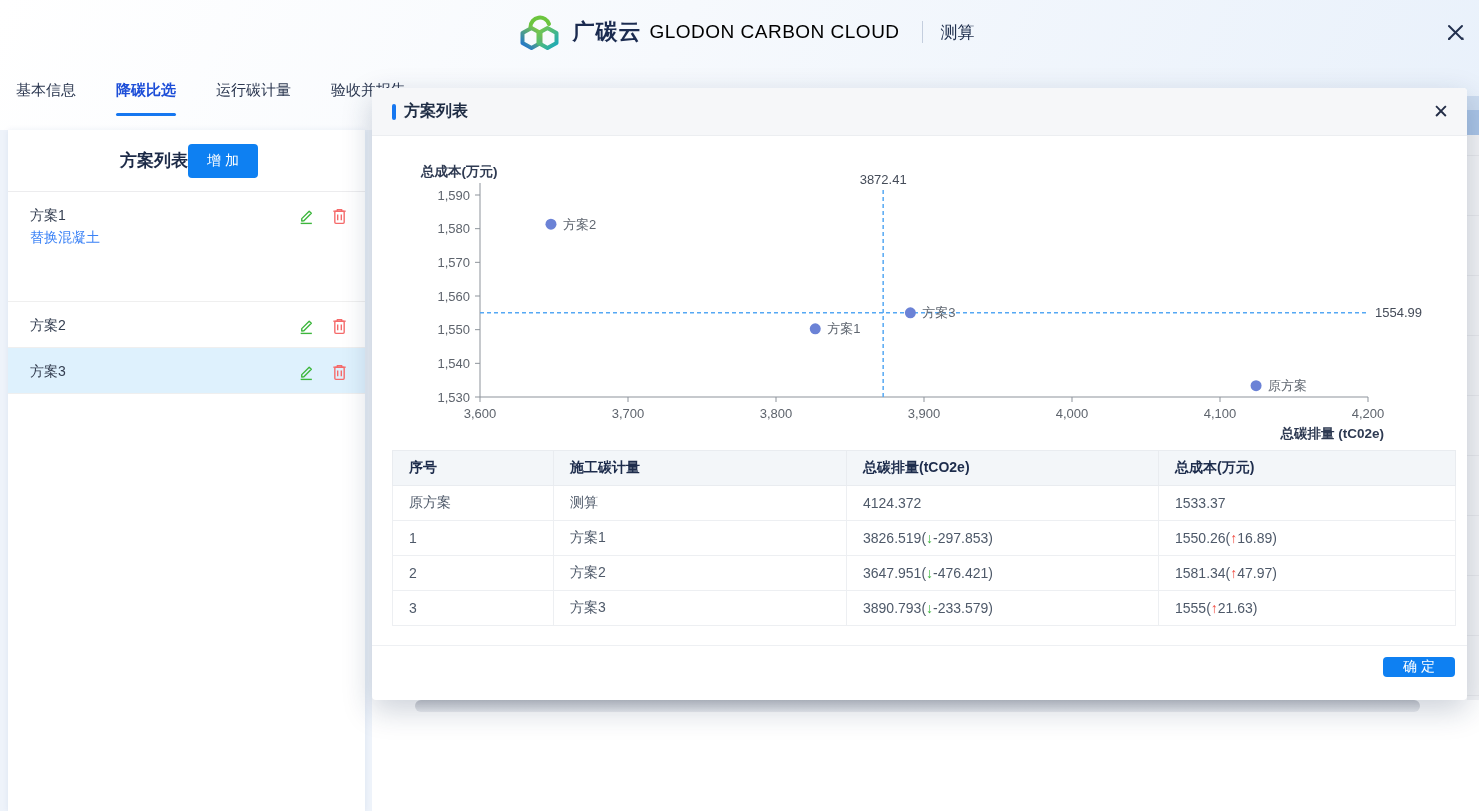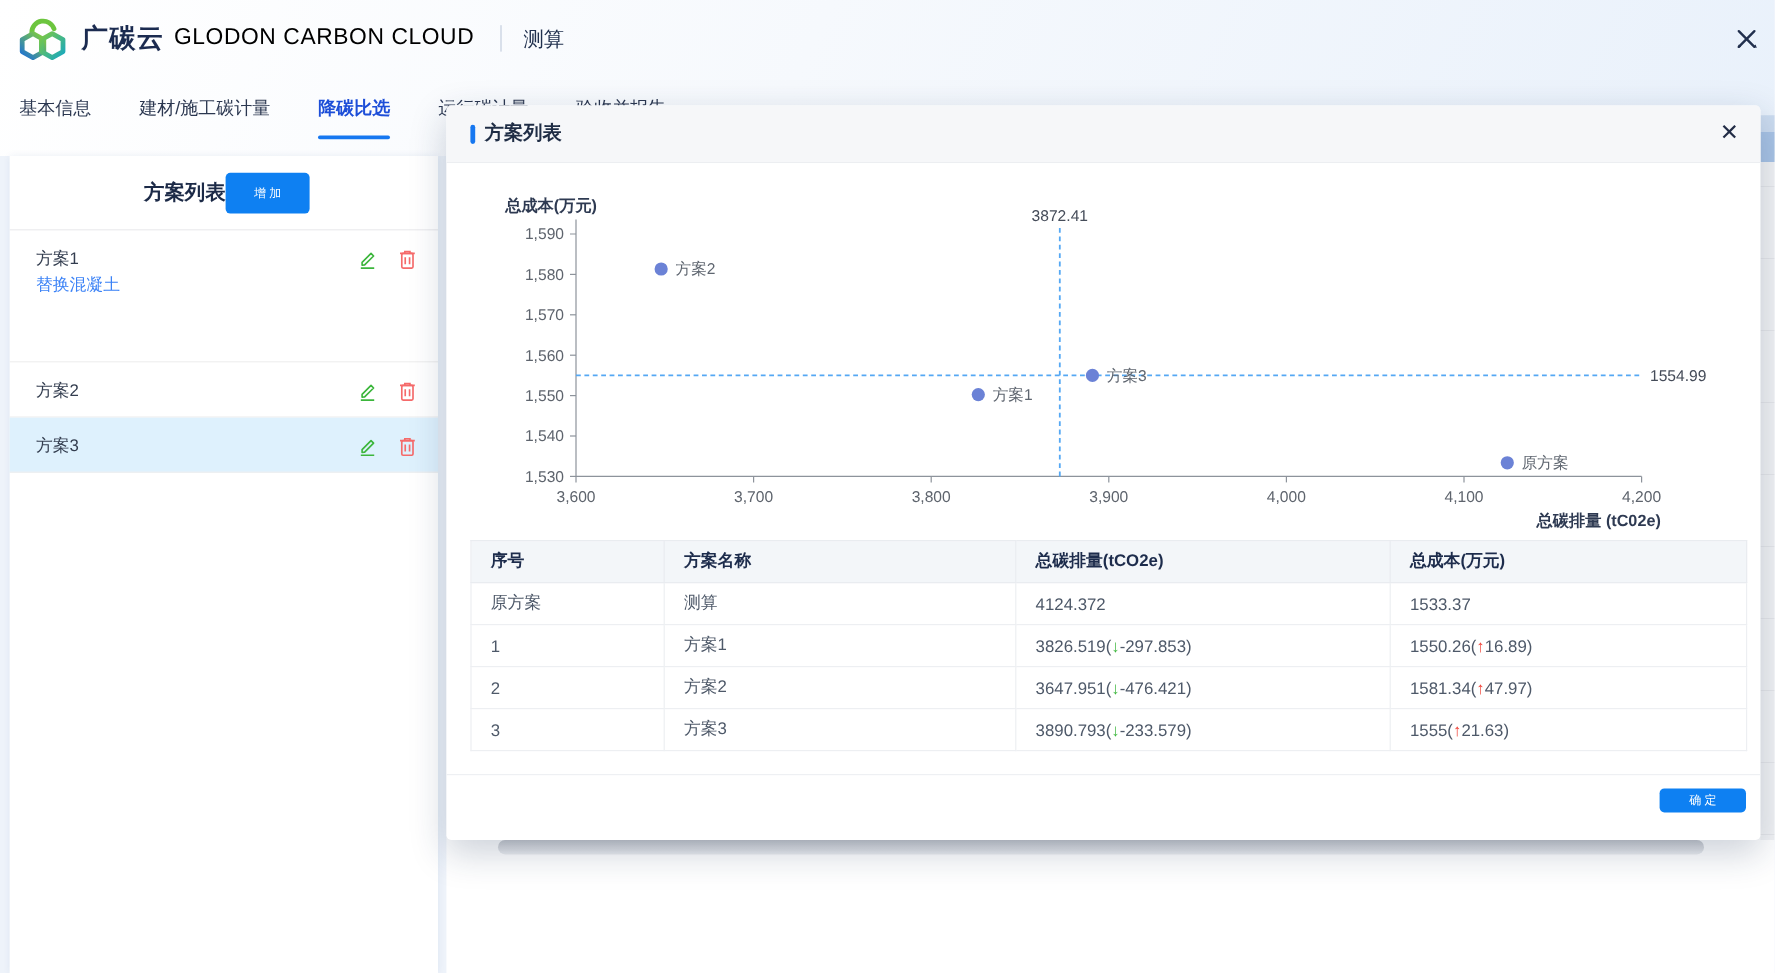--- a/index.html
+++ b/index.html
@@ -3,42 +3,42 @@
 <meta charset="utf-8">
 <style>
   * { margin:0; padding:0; box-sizing:border-box; }
   html,body { width:1479px; height:811px; overflow:hidden; }
   body { font-family:"Liberation Sans","DejaVu Sans",sans-serif; color:#33405c; }
   .screen { position:relative; width:1479px; height:811px; background:#eef3fa; overflow:hidden; }
 
   
   .top-block { position:absolute; left:0; top:0; width:1479px; height:130px;
     background:linear-gradient(115deg,#ffffff 0%,#f6f9fd 45%,#e9f1fb 100%); }
-  .topbar { position:absolute; left:0; top:0; width:1479px; height:64px; display:flex; align-items:center; }
+  .topbar { position:absolute; left:0; top:0; width:1479px; height:64px; display:flex; align-items:center;justify-content:center; }
   .logo { margin-left:14px; display:flex; align-items:center; }
   .brand-cn { margin-left:10px; font-size:22px; font-weight:700; color:#1b2b50; letter-spacing:1px; }
   .brand-en { margin-left:8px; font-size:19px; color:#000000; letter-spacing:.5px; }
   .top-divider { width:1px; height:22px; background:#c4cede; margin:0 18px 0 22px; }
   .module-title { font-size:17px; color:#20304e; }
   .tools { position:absolute; right:12px; top:22px; width:22px; height:22px; cursor:pointer; }
 
   
   .nav { position:absolute; left:0; top:64px; height:52px; display:flex; padding-left:16px; }
   .tab { position:relative; height:52px; display:flex; align-items:center; margin-right:40px;
     font-size:15px; color:#2b3750; cursor:pointer; }
   .tab.active { color:#1d4ed8; font-weight:600; }
   .tab .underline { position:absolute; left:0; right:0; bottom:0; height:3px; background:#1677f0; border-radius:2px; }
 
   
   .sidebar { position:absolute; left:8px; top:130px; width:357px; height:681px; background:#ffffff;
     box-shadow:0 0 6px rgba(30,70,140,.08); }
   .side-head { height:62px; display:flex; align-items:center; justify-content:center;
     padding:0 17px 0 22px; border-bottom:1px solid #ececee; }
   .side-title { font-size:17px; font-weight:700; color:#1c2a47; }
-  .btn-blue { background:#0e80f2; color:#fff; border:none; border-radius:4px; font-size:10px;
+  .btn-blue { background:#0e80f2; color:#fff; border:none; border-radius:4px; font-size:14px;
     font-family:inherit; cursor:pointer; }
   .add-btn { width:70px; height:34px; }
   .side-item { position:relative; border-bottom:1px solid #efefef; padding:15px 17px 12px 22px; cursor:pointer; }
   .side-item.selected { background:#def1fd; }
   .si-row { display:flex; align-items:center; justify-content:space-between; }
   .si-name { font-size:14px; color:#333d4f; }
   .si-desc { font-size:14px; color:#3b82f6; margin-top:4px; }
   .si-icons { display:flex; gap:18px; }
   .icon-btn { width:16px; height:17px; cursor:pointer; display:inline-block; }
 
@@ -114,23 +114,20 @@
         </g>
         <path d="M3 18 l3 -1 -2 -2 Z" fill="#22304e"></path>
           <path d="M19 18 l-3 -1 2 -2 Z" fill="#22304e"></path>
       </svg>
     </span>
   </div>
 
   <div class="nav">
       <div class="tab">
         <span>基本信息</span>
-      </div>
-      <div class="tab">
-        <span>建材/施工碳计量</span>
       </div>
       <div class="tab active">
         <span>降碳比选</span>
         <i class="underline"></i>
       </div>
       <div class="tab">
         <span>运行碳计量</span>
       </div>
       <div class="tab">
         <span>验收并报告</span>
@@ -267,21 +264,21 @@
     <table class="cmp-table">
       <colgroup>
           <col>
           <col>
           <col>
           <col>
         </colgroup>
       <thead>
           <tr id="cmp-head">
             <th>序号</th>
-            <th>方案名称</th>
+            <th>施工碳计量</th>
             <th>总碳排量(tCO2e)</th>
             <th>总成本(万元)</th>
           </tr>
         </thead>
       <tbody id="cmp-body">
           <tr>
             <td>原方案</td>
             <td>测算</td>
             <td>4124.372</td>
             <td>1533.37</td>

